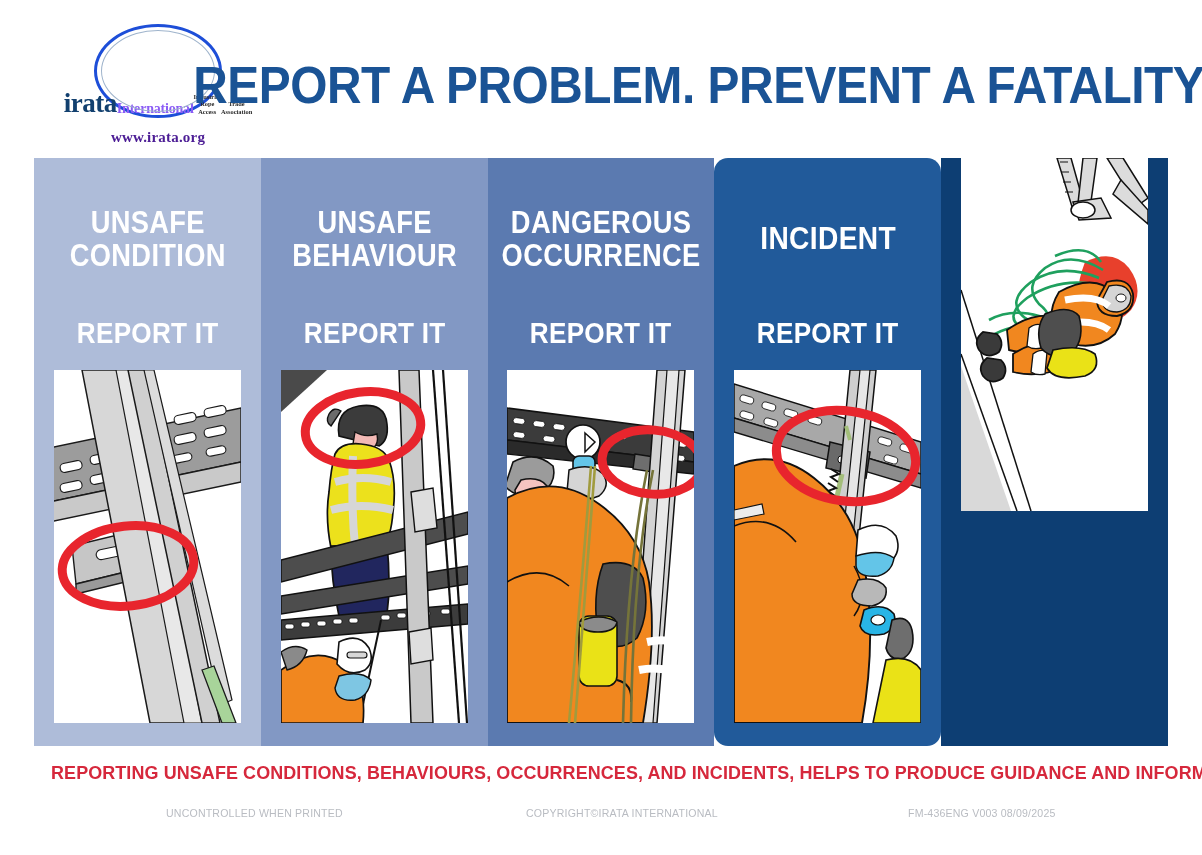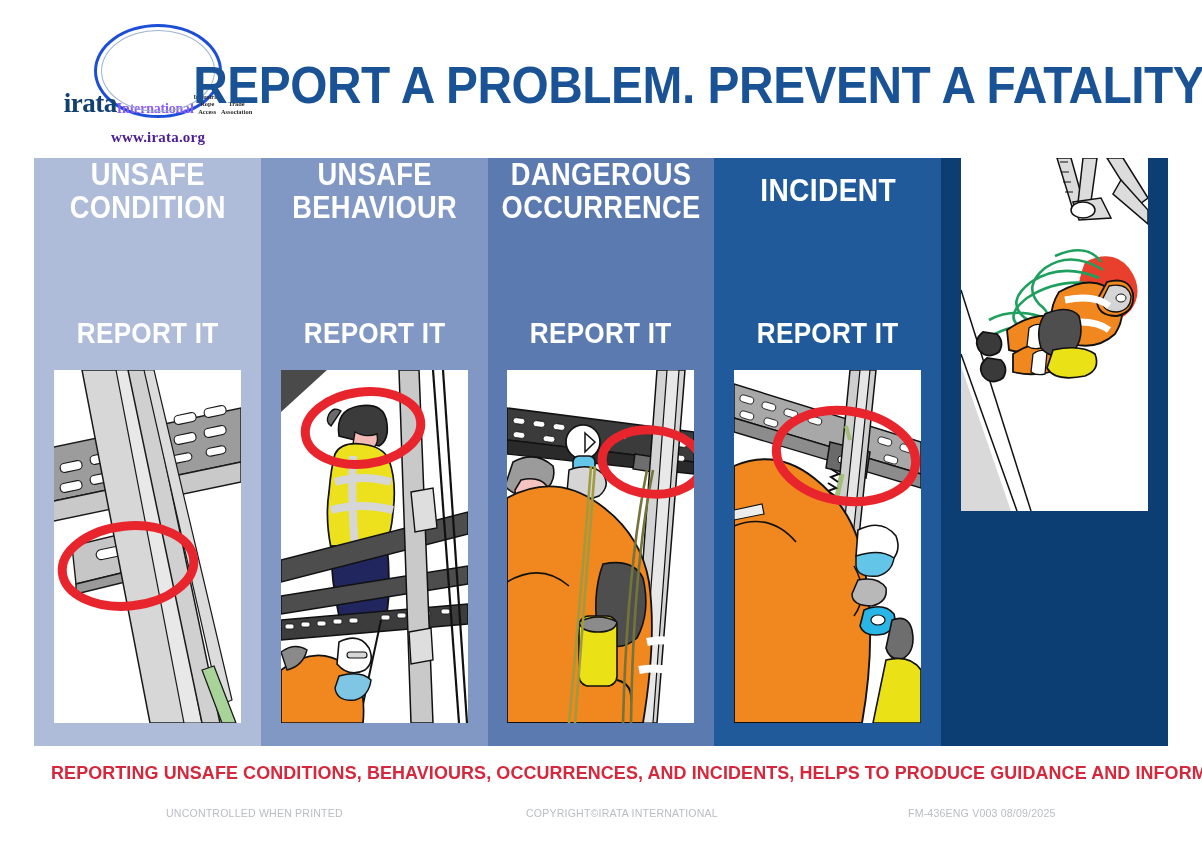--- a/index.html
+++ b/index.html
@@ -71,21 +71,21 @@
     position:absolute;left:34px;top:158px;width:1134px;height:588px;
     display:flex;
   }
   .col{
     position:relative;flex:1 1 0;
     display:flex;flex-direction:column;align-items:center;
   }
   .col-head{
     width:100%;height:212px;
     display:flex;flex-direction:column;align-items:center;justify-content:flex-start;
-    box-sizing:border-box;
+    padding-top:48px;box-sizing:border-box;
   }
   .col-title{
     font-family:"Liberation Sans Narrow","Liberation Sans", sans-serif;
     font-weight:bold;font-size:32px;line-height:33px;
     color:#ffffff;text-align:center;letter-spacing:0.4px;
     transform:scaleX(0.88);
   }
   .col-title.two-line{font-size:31px;line-height:33px;}
   .col-title.fatal{color:#e8503a;}
   .col-action{
@@ -317,21 +317,21 @@
             <path d="M88 96 Q80 200 68 353" stroke="#a09b3e" stroke-width="2.6" fill="none"></path>
             <path d="M140 100 Q120 200 116 353" stroke="#75743a" stroke-width="2.6" fill="none"></path>
             <path d="M146 100 Q126 200 124 353" stroke="#75743a" stroke-width="2.6" fill="none"></path>
 
             <ellipse cx="145" cy="92" rx="50" ry="32" fill="none" stroke="#e8252d" stroke-width="9" transform="rotate(5 145 92)"></ellipse>
           </svg>
         </div>
       </div>
     </div>
 
-    <div class="col" style="background:#215a9a;">
+    <div class="col" style="background:#215a9a;border-radius:14px;">
       <div class="col-head">
         <div class="col-title" style="margin-top:16px;">
           <div>INCIDENT</div>
         </div>
         <div class="col-action">REPORT IT</div>
       </div>
       <div class="col-photo">
         <div class="photo-inner">
           <svg viewBox="0 0 187 353" xmlns="http://www.w3.org/2000/svg">
             <rect width="187" height="353" fill="#ffffff"></rect>

